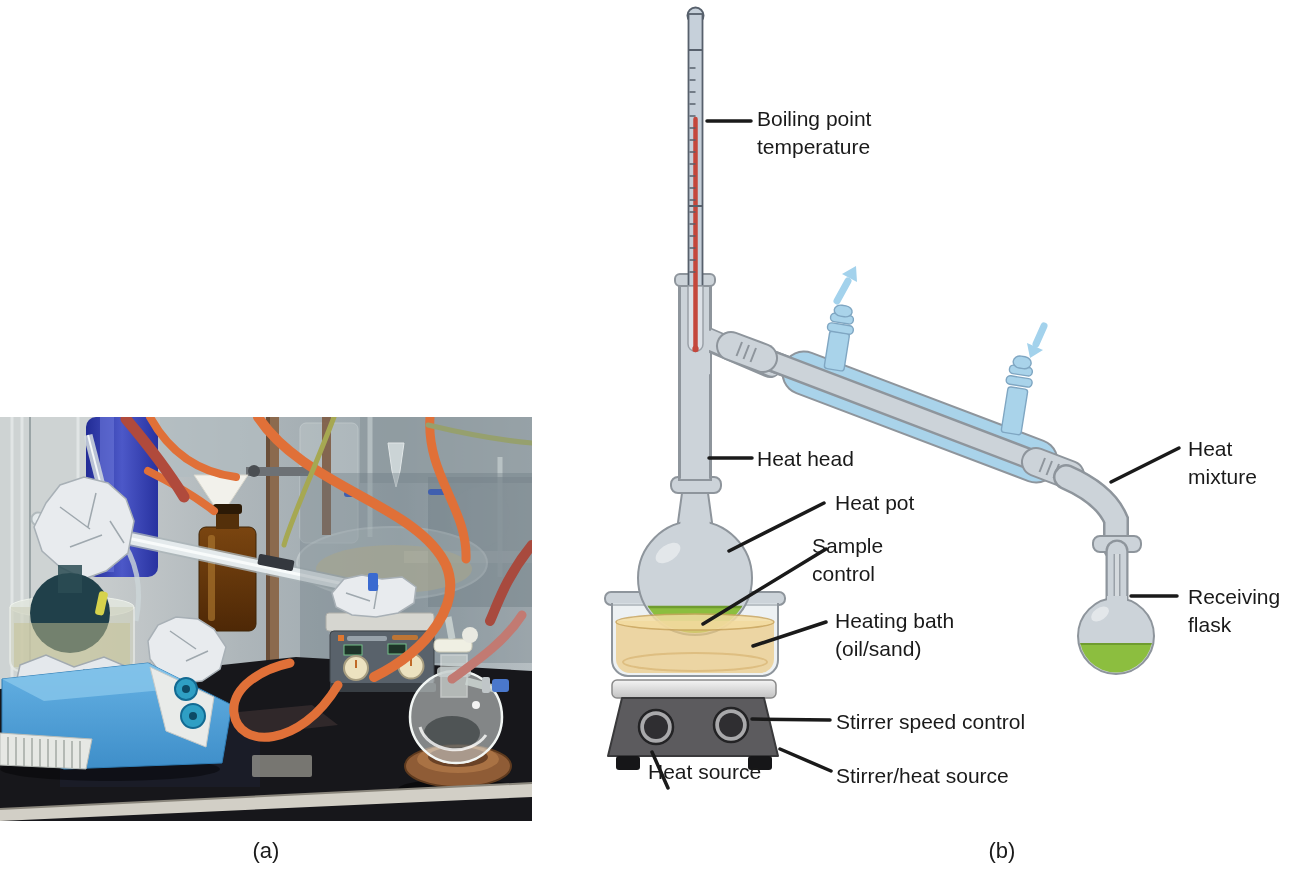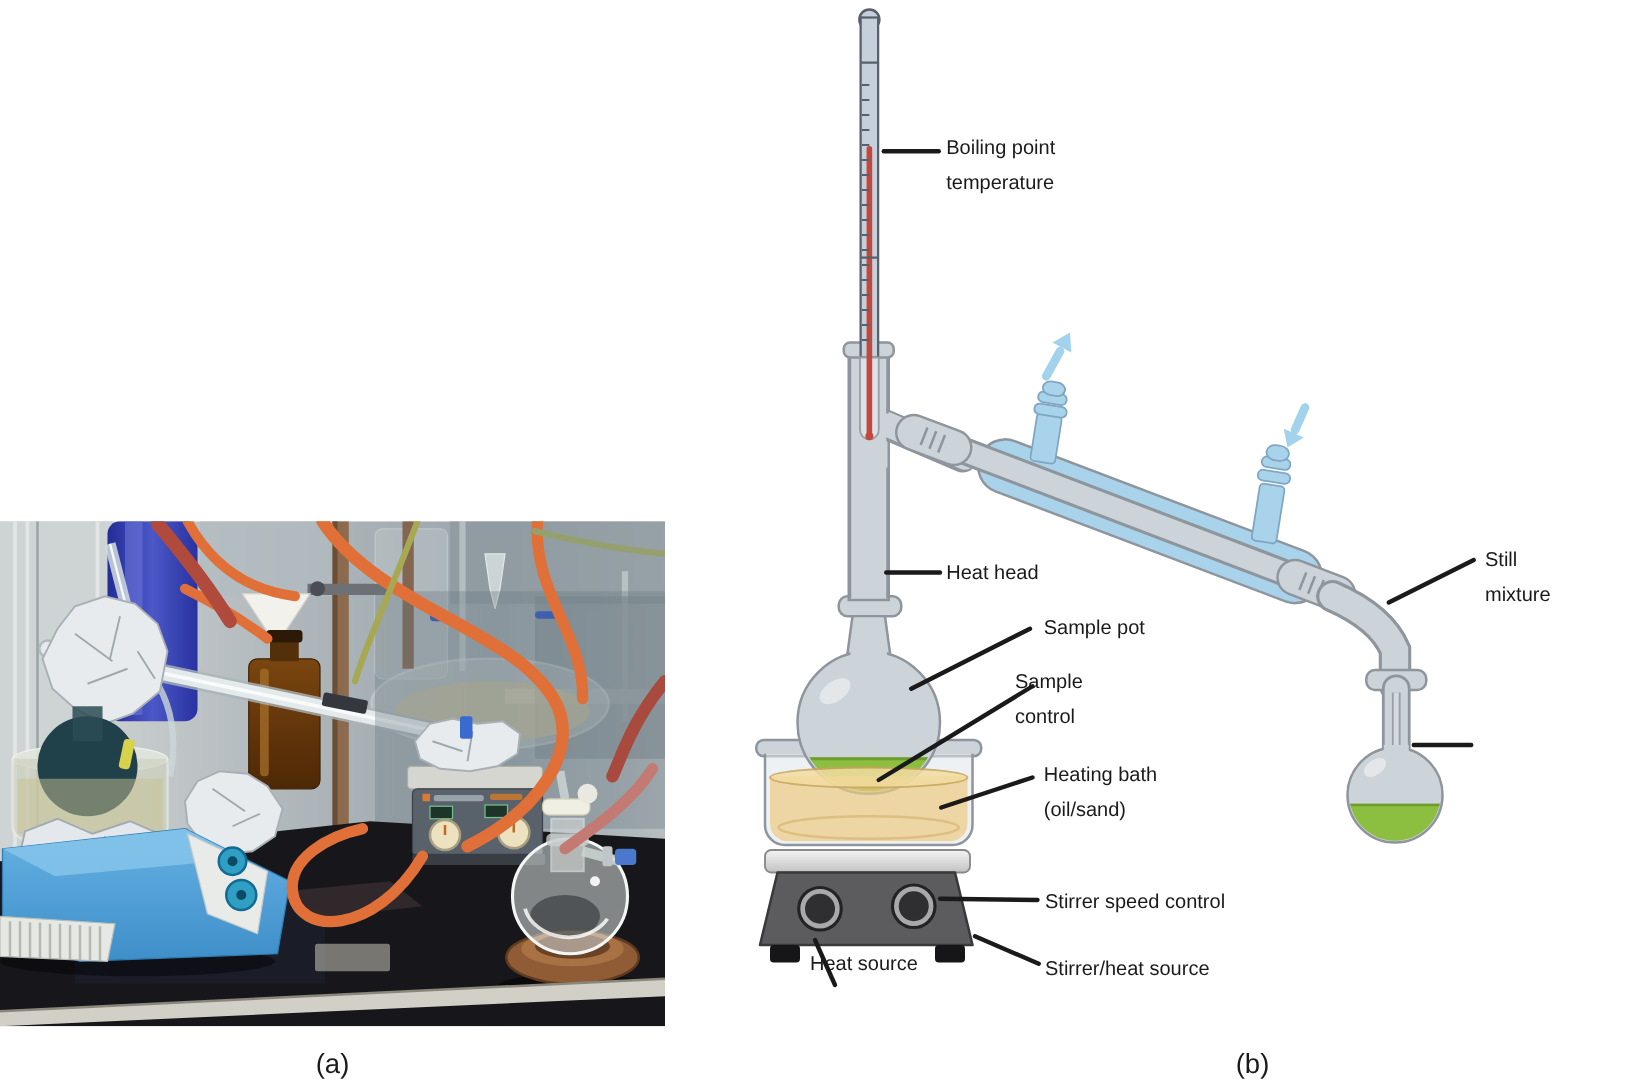--- a/index.html
+++ b/index.html
@@ -1,21 +1,21 @@
 <!DOCTYPE html>
 <html style="--ink: #1a1a1a; --glass: #ccd3d9; --glassline: #8e959c; --waterblue: #a9d3ea; --arrowblue: #a3d2ec; --mercury: #c4473c; --green: #8cbe3f; --greenline: #6f9c2f; --amber: #ecca82; --plate-body: #5c5b5e; --knob-dark: #2f2e31; --page-bg: #ffffff;"><head>
 <meta charset="utf-8">
 <style>
   html,body{margin:0;padding:0;background:#fff;}
   .stage{position:relative;width:1300px;height:872px;background:var(--page-bg,#fff);
          font-family:"Liberation Sans", sans-serif;overflow:hidden;}
   .photo{position:absolute;left:0;top:417px;width:532px;height:404px;}
   .photo svg{display:block;width:100%;height:100%;}
   .diagram-svg{position:absolute;left:0;top:0;width:1300px;height:872px;}
-  .label{position:absolute;color:var(--ink,#1a1a1a);font-size:16px;line-height:28px;white-space:nowrap;}
+  .label{position:absolute;color:var(--ink,#1a1a1a);font-size:21px;line-height:28px;white-space:nowrap;}
   .caption{position:absolute;width:100px;text-align:center;color:var(--ink,#1a1a1a);font-size:22px;}
   
   .gl{fill:var(--glass,#ccd3d9);stroke:var(--glassline,#8e959c);stroke-width:2;}
   .to{stroke:var(--glassline,#8e959c);fill:none;stroke-linecap:round;}
   .ti{stroke:var(--glass,#ccd3d9);fill:none;stroke-linecap:round;}
   .tw{stroke:var(--waterblue,#a9d3ea);fill:none;stroke-linecap:round;}
   .rib{stroke:var(--glassline,#8e959c);stroke-width:2;fill:none;}
   .lead{stroke:var(--ink,#1a1a1a);stroke-width:3.5;stroke-linecap:round;fill:none;}
   .barb rect{fill:var(--waterblue,#a9d3ea);stroke:#7fa6c2;stroke-width:1.4;}
   .arr{fill:var(--arrowblue,#a3d2ec);}
@@ -349,40 +349,44 @@
   </svg>
 
   <div class="label" style="left:757px;top:105px;">
     <div>Boiling point</div>
     <div>temperature</div>
   </div>
   <div class="label" style="left:757px;top:445px;">
     <div>Heat head</div>
   </div>
   <div class="label" style="left:835px;top:489px;">
-    <div>Sample pot</div>
+    <div>Heat pot</div>
   </div>
   <div class="label" style="left:812px;top:532px;">
     <div>Sample</div>
     <div>control</div>
   </div>
   <div class="label" style="left:835px;top:607px;">
     <div>Heating bath</div>
     <div>(oil/sand)</div>
   </div>
   <div class="label" style="left:836px;top:708px;">
     <div>Stirrer speed control</div>
   </div>
   <div class="label" style="left:836px;top:762px;">
     <div>Stirrer/heat source</div>
   </div>
   <div class="label" style="left:648px;top:758px;">
     <div>Heat source</div>
   </div>
   <div class="label" style="left:1188px;top:435px;">
-    <div>Still</div>
+    <div>Heat</div>
     <div>mixture</div>
+  </div>
+  <div class="label" style="left:1188px;top:583px;">
+    <div>Receiving</div>
+    <div>flask</div>
   </div>
 
   <div class="caption" style="left:216px;top:838px;">(a)</div>
   <div class="caption" style="left:952px;top:838px;">(b)</div>
 
 </div>
 
 </body></html>

